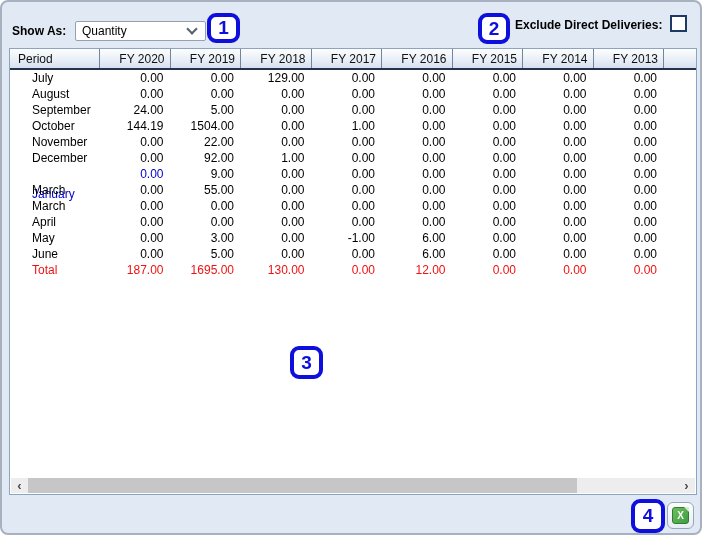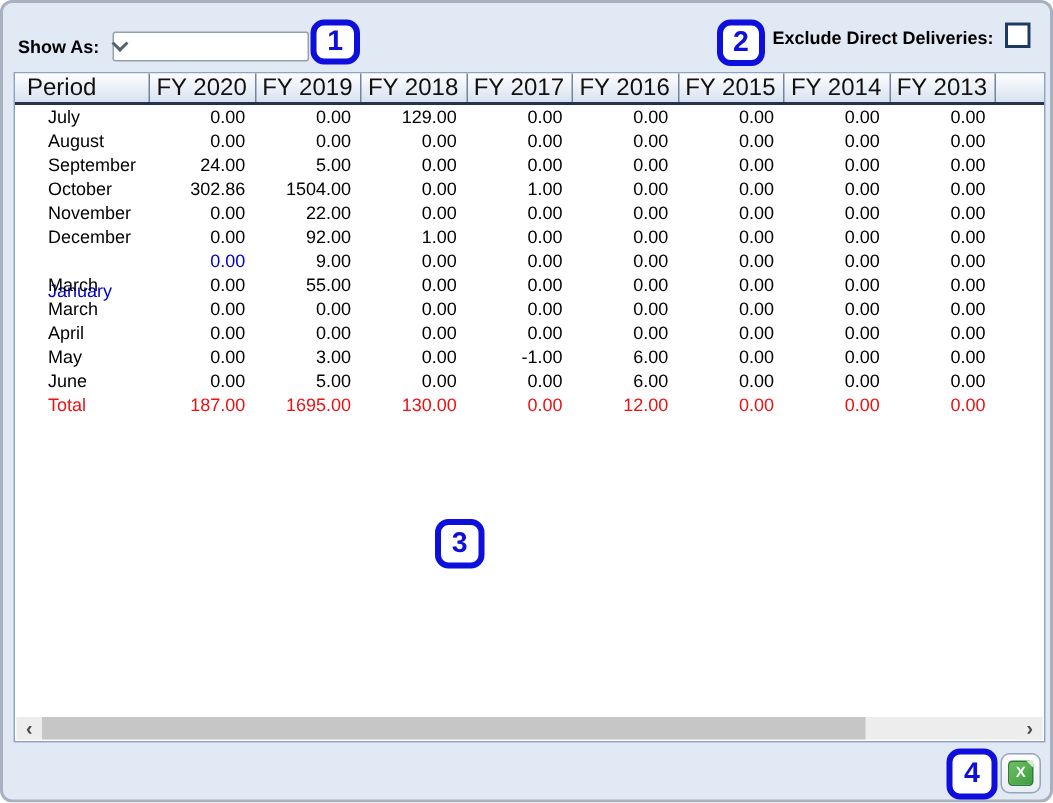--- a/index.html
+++ b/index.html
@@ -57,21 +57,21 @@
   .grid {
     position: absolute; left: 7px; top: 46px; width: 688px; height: 447px;
     background: #ffffff; border: 1px solid #8ca4bf;
   }
   .grid-header {
     display: flex; height: 21px;
     background: linear-gradient(#fdfdfe, #e9eff7 55%, #d6e1ef);
     border-bottom: 2px solid #25324e;
   }
   .hcell {
-    font-size: 16px; color: #111; height: 100%;
+    font-size: 12px; color: #111; height: 100%;
     display: flex; align-items: center;
     border-right: 1px solid #76839d;
   }
   .hcell.period-h { width: 90px; padding-left: 8px; }
   .hcell.num-h { width: 70.5px; justify-content: flex-end; padding-right: 5px; }
   .hcell.filler-h { flex: 1; border-right: none; }
 
   .grid-body { position: relative; }
   .grid-row { display: flex; height: 16px; align-items: center; }
   .cell { font-size: 12px; color: #000; }
@@ -119,20 +119,21 @@
   }
 </style>
 </head>
 <body>
 
 <div class="panel">
 
   <span class="show-as-label">Show As:</span>
 
   <div class="combo">
+    <span class="combo-value">Quantity</span>
     <span class="combo-chevron"></span>
   </div>
 
   <span class="exclude-label">Exclude Direct Deliveries:</span>
   <div class="checkbox"></div>
 
   <div class="annotation ann-1">1</div>
   <div class="annotation ann-2">2</div>
   <div class="annotation ann-3">3</div>
   <div class="annotation ann-4">4</div>
@@ -179,21 +180,21 @@
           <div class="cell num-cell">5.00</div>
           <div class="cell num-cell">0.00</div>
           <div class="cell num-cell">0.00</div>
           <div class="cell num-cell">0.00</div>
           <div class="cell num-cell">0.00</div>
           <div class="cell num-cell">0.00</div>
           <div class="cell num-cell">0.00</div>
         </div>
         <div class="grid-row row-normal">
           <div class="cell period-cell">October</div>
-          <div class="cell num-cell first-val">302.86</div>
+          <div class="cell num-cell first-val">144.19</div>
           <div class="cell num-cell">1504.00</div>
           <div class="cell num-cell">0.00</div>
           <div class="cell num-cell">1.00</div>
           <div class="cell num-cell">0.00</div>
           <div class="cell num-cell">0.00</div>
           <div class="cell num-cell">0.00</div>
           <div class="cell num-cell">0.00</div>
         </div>
         <div class="grid-row row-normal">
           <div class="cell period-cell">November</div>

